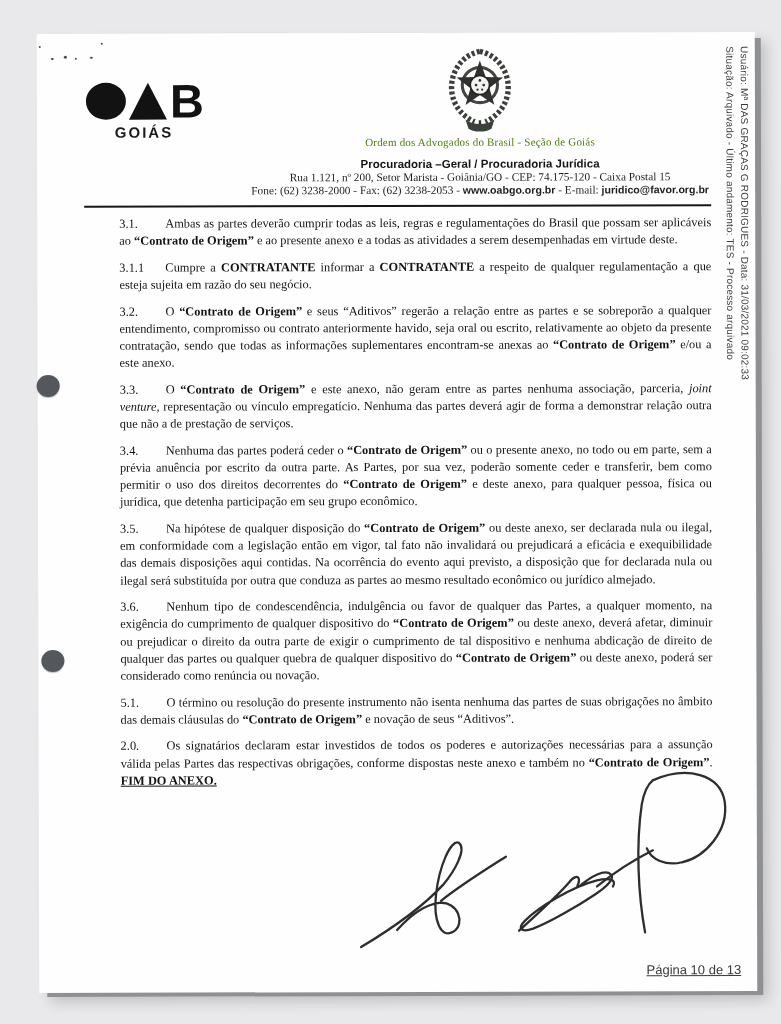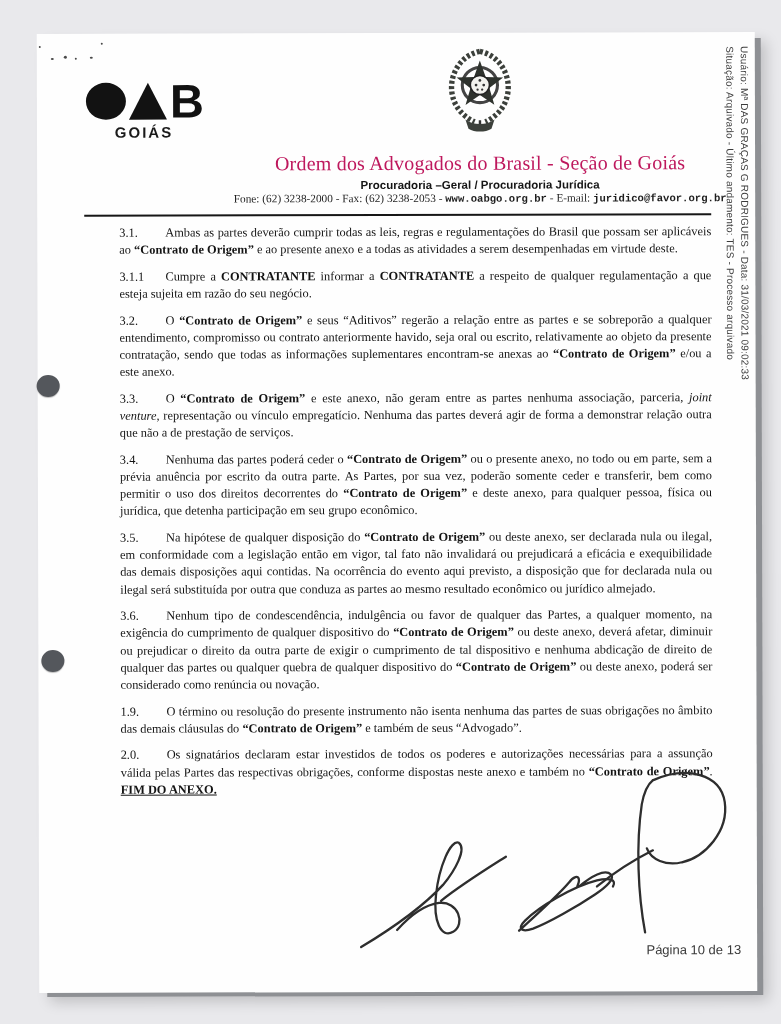--- a/index.html
+++ b/index.html
@@ -23,25 +23,25 @@
   
   .header{display:flex;padding:14px 26px 0 38px;}
   .logo-col{width:138px;padding-top:32px;text-align:center;}
   .oab-row{display:flex;align-items:flex-end;justify-content:center;gap:3px;height:40px;}
   .logo-o{width:40px;height:37px;border-radius:50%;background:#121212;}
   .logo-a{width:0;height:0;border-left:19px solid transparent;border-right:19px solid transparent;border-bottom:37px solid #121212;}
   .logo-b{font-family:"Liberation Sans", sans-serif;font-weight:bold;font-size:47px;line-height:37px;letter-spacing:-2px;color:#121212;}
   .logo-sub{font-family:"Liberation Sans", sans-serif;font-weight:bold;font-size:15px;letter-spacing:2px;color:#1a1a1a;margin-top:4px;}
   .center-col{flex:1;text-align:center;margin-left:18px;}
   .arms{display:block;margin:0 auto;}
-  .org-name{font-size:20px;color:#be185d;letter-spacing:.2px;margin-top:17px;}
+  .org-name{font-size:11px;color:#4d7c0f;letter-spacing:.2px;margin-top:1px;}
   .org-sub{font-size:12.5px;font-weight:bold;font-style:italic;color:#222;}
-  .dept{font-family:"Liberation Sans", sans-serif;font-weight:bold;font-size:11.5px;color:#151515;margin-top:4px;}
+  .dept{font-family:"Liberation Sans", sans-serif;font-weight:bold;font-size:11.5px;color:#151515;margin-top:10px;}
   .addr,.fone{font-size:11.3px;color:#1d1d1d;margin-top:1px;}
-  .fone .b{font-family:Liberation Mono, monospace;font-size:10.6px;margin-top:8px;}
+  .fone .b{font-family:Liberation Sans, sans-serif;font-size:10.6px;margin-top:8px;}
   .stamp-col{width:158px;padding-top:46px;}
   .stamp{position:relative;font-family:"Liberation Sans", sans-serif;font-weight:bold;
     font-size:14.5px;line-height:1.08;letter-spacing:.2px;color:#111;
     transform:scaleX(.94);transform-origin:left;white-space:nowrap;}
   .brkt-bl{position:absolute;left:-14px;bottom:-8px;width:13px;height:13px;
     border-left:3px solid #111;border-bottom:3px solid #111;}
   .brkt-bl::after{content:"";position:absolute;left:3px;bottom:3px;width:9px;height:9px;
     border-left:3px solid #111;border-bottom:3px solid #111;}
   .brkt-tr{position:absolute;right:-16px;top:1px;width:14px;height:9px;
     border-top:3px solid #111;border-bottom:3px solid #111;}
@@ -56,22 +56,22 @@
   .u{text-decoration:underline;}
   
   .vmeta{position:absolute;top:14px;right:4px;height:560px;
     writing-mode:vertical-rl;
     font-family:"Liberation Sans", sans-serif;font-size:10px;color:#3b3b3b;
     letter-spacing:.2px;line-height:1.45;}
   .vmeta span{display:block;}
   
   .sigs{position:absolute;left:0;top:0;pointer-events:none;}
   
-  .pagenum{position:absolute;right:16px;bottom:34px;
-    font-family:"Liberation Sans", sans-serif;font-size:13px;color:#3a3a3a;}
+  .pagenum{position:absolute;right:16px;bottom:14px;
+    font-family:"Liberation Sans", sans-serif;font-size:13px;color:#3a3a3a;text-decoration:underline;}
 </style>
 </head>
 <body>
 
 <div class="page">
 
   <div class="hole hole1"></div>
   <div class="hole hole2"></div>
   <div class="speck" style="left:2px;top:12px;width:2px;height:2px;"></div>
   <div class="speck" style="left:14px;top:24px;width:3px;height:2px;"></div>
@@ -99,35 +99,36 @@
         <circle cx="50" cy="44" r="1.8" fill="#333"></circle>
         <circle cx="45" cy="50" r="1.8" fill="#333"></circle>
         <circle cx="55" cy="50" r="1.8" fill="#333"></circle>
         <circle cx="47" cy="56" r="1.5" fill="#333"></circle>
         <circle cx="53" cy="56" r="1.5" fill="#333"></circle>
         <rect x="48.4" y="96" width="3.2" height="13" fill="#333"></rect>
         <path d="M31 95 C41 103 59 103 69 95 L65 107 C57 112 43 112 35 107 Z" fill="#3c403b"></path>
       </svg>
       <div class="org-name">Ordem dos Advogados do Brasil - Seção de Goiás</div>
       <div class="dept">Procuradoria –Geral / Procuradoria Jurídica</div>
+      <div class="addr">Rua 1.121, nº 200, Setor Marista - Goiânia/GO - CEP: 74.175-120 - Caixa Postal 15</div>
       <div class="fone"><span>Fone: (62) 3238-2000 - Fax: (62) 3238-2053 - </span><span class="b">www.oabgo.org.br</span><span> -  E-mail: </span><span class="b">juridico@favor.org.br</span></div>
     </div>
   </div>
 
   <div class="rule"></div>
 
   <div class="content">
       <p class="clause"><span class="num">3.1.</span><span>Ambas as partes deverão cumprir todas as leis, regras e regulamentações do Brasil que possam ser aplicáveis ao </span><span class="b">“Contrato de Origem”</span><span> e ao presente anexo e a todas as atividades a serem desempenhadas em virtude deste.</span></p>
       <p class="clause"><span class="num">3.1.1</span><span>Cumpre a </span><span class="b">CONTRATANTE</span><span> informar a </span><span class="b">CONTRATANTE</span><span> a respeito de qualquer regulamentação a que esteja sujeita em razão do seu negócio.</span></p>
       <p class="clause"><span class="num">3.2.</span><span>O </span><span class="b">“Contrato de Origem”</span><span> e seus “Aditivos” regerão a relação entre as partes e se sobreporão a qualquer entendimento, compromisso ou contrato anteriormente havido, seja oral ou escrito, relativamente ao objeto da presente contratação, sendo que todas as informações suplementares encontram-se anexas ao </span><span class="b">“Contrato de Origem”</span><span> e/ou a este anexo.</span></p>
       <p class="clause"><span class="num">3.3.</span><span>O </span><span class="b">“Contrato de Origem”</span><span> e este anexo, não geram entre as partes nenhuma associação, parceria, </span><span class="i">joint venture</span><span>, representação ou vínculo empregatício. Nenhuma das partes deverá agir de forma a demonstrar relação outra que não a de prestação de serviços.</span></p>
       <p class="clause"><span class="num">3.4.</span><span>Nenhuma das partes poderá ceder o </span><span class="b">“Contrato de Origem”</span><span> ou o presente anexo, no todo ou em parte, sem a prévia anuência por escrito da outra parte. As Partes, por sua vez, poderão somente ceder e transferir, bem como permitir o uso dos direitos decorrentes do </span><span class="b">“Contrato de Origem”</span><span> e deste anexo, para qualquer pessoa, física ou jurídica, que detenha participação em seu grupo econômico.</span></p>
       <p class="clause"><span class="num">3.5.</span><span>Na hipótese de qualquer disposição do </span><span class="b">“Contrato de Origem”</span><span> ou deste anexo, ser declarada nula ou ilegal, em conformidade com a legislação então em vigor, tal fato não invalidará ou prejudicará a eficácia e exequibilidade das demais disposições aqui contidas. Na ocorrência do evento aqui previsto, a disposição que for declarada nula ou ilegal será substituída por outra que conduza as partes ao mesmo resultado econômico ou jurídico almejado.</span></p>
       <p class="clause"><span class="num">3.6.</span><span>Nenhum tipo de condescendência, indulgência ou favor de qualquer das Partes, a qualquer momento, na exigência do cumprimento de qualquer dispositivo do </span><span class="b">“Contrato de Origem”</span><span> ou deste anexo, deverá afetar, diminuir ou prejudicar o direito da outra parte de exigir o cumprimento de tal dispositivo e nenhuma abdicação de direito de qualquer das partes ou qualquer quebra de qualquer dispositivo do </span><span class="b">“Contrato de Origem”</span><span> ou deste anexo, poderá ser considerado como renúncia ou novação.</span></p>
-      <p class="clause"><span class="num">1.9.</span><span>O término ou resolução do presente instrumento não isenta nenhuma das partes de suas obrigações no âmbito das demais cláusulas do </span><span class="b">“Contrato de Origem”</span><span> e também de seus “Advogado”.</span></p>
+      <p class="clause"><span class="num">5.1.</span><span>O término ou resolução do presente instrumento não isenta nenhuma das partes de suas obrigações no âmbito das demais cláusulas do </span><span class="b">“Contrato de Origem”</span><span> e novação de seus “Aditivos”.</span></p>
       <p class="clause"><span class="num">2.0.</span><span>Os signatários declaram estar investidos de todos os poderes e autorizações necessárias para a assunção válida pelas Partes das respectivas obrigações, conforme dispostas neste anexo e também no </span><span class="b">“Contrato de Origem”</span><span>. </span><span class="b u">FIM DO ANEXO.</span></p>
     </div>
 
   <div class="vmeta">
     <span>Usuário: Mª DAS GRAÇAS G RODRIGUES - Data: 31/03/2021 09:02:33</span>
     <span>Situação: Arquivado - Último andamento: TES - Processo arquivado</span>
   </div>
 
   <svg class="sigs" width="718" height="959" viewBox="0 0 718 959">
     <g fill="none" stroke="#2e2e2e" stroke-width="2.3" stroke-linecap="round">

